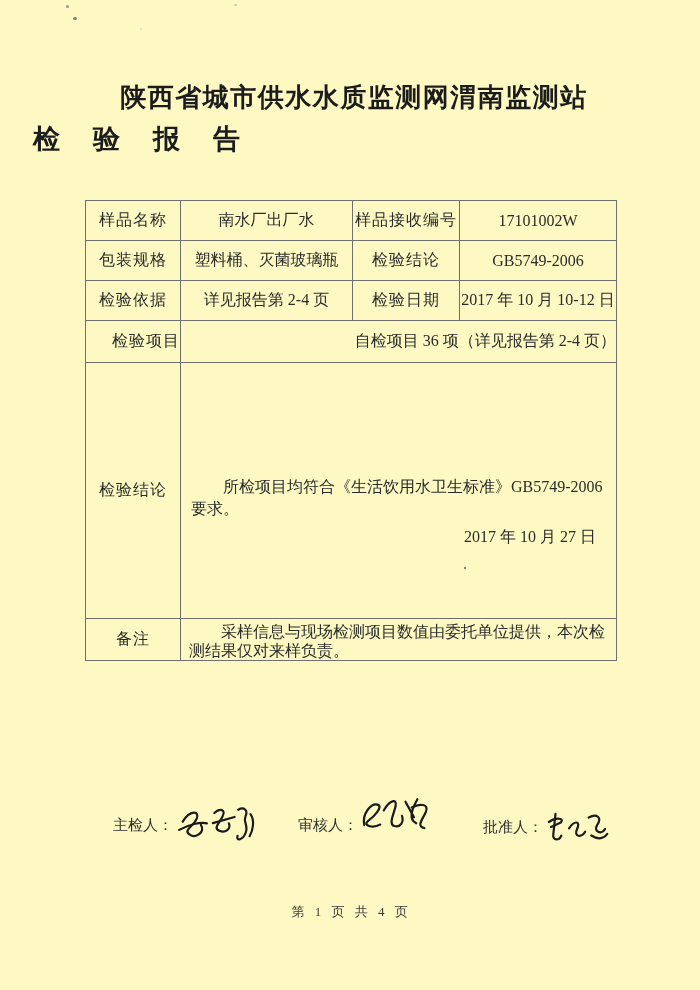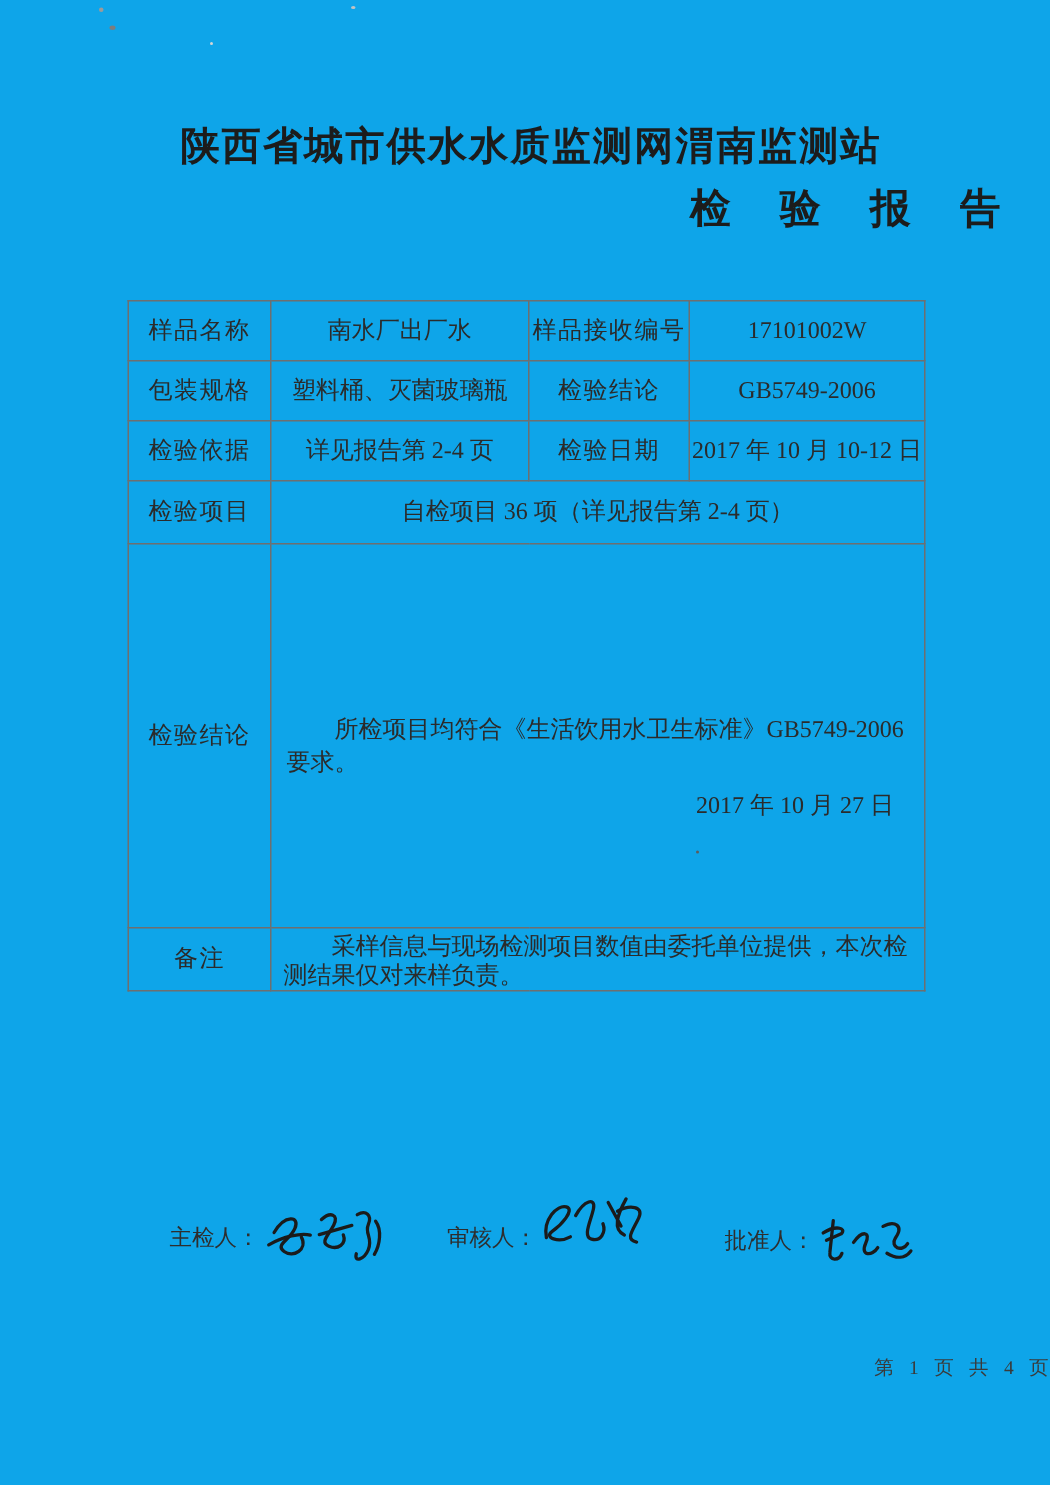--- a/index.html
+++ b/index.html
@@ -6,54 +6,54 @@
   html,body { width:700px; height:990px; }
   body {
     background:#f4f4f2;
     font-family:"Liberation Serif","DejaVu Serif",serif;
     color:#262626;
     position:relative;
     overflow:hidden;
   }
   .page {
     position:absolute; inset:0;
-    background:#0ea5e9;
+    background:#fef9c3;
   }
   
   .speck { position:absolute; border-radius:50%; }
   .speck.s1 { left:66px; top:5px; width:3px; height:3px; background:#9a9a9a; }
   .speck.s2 { left:73px; top:17px; width:4px; height:3px; background:#7d7d7d; }
   .speck.s3 { left:234px; top:4px; width:3px; height:2px; background:#c2c2c2; }
   .speck.s4 { left:140px; top:28px; width:2px; height:2px; background:#d5d5d5; }
 
   .title-org {
     position:absolute; top:80px; left:4px; width:700px;
     text-align:center; font-size:26px; font-weight:700;
     letter-spacing:1.5px; color:#1c1c1c; white-space:nowrap;
   }
   .title-report {
     position:absolute; top:121px; left:0; width:700px;
-    text-align:right; font-size:27px; font-weight:700;
+    text-align:left; font-size:27px; font-weight:700;
     letter-spacing:33px; padding-left:33px; color:#1c1c1c; white-space:nowrap;
   }
 
   table.info-table {
     position:absolute; left:85px; top:200px;
     width:531px; border-collapse:collapse; table-layout:fixed;
   }
   table.info-table td {
     border:1px solid #6f6f6f;
     font-size:16px; color:#2b2b2b;
     vertical-align:middle;
     overflow:hidden;
   }
   td.lbl { text-align:center; letter-spacing:1px;font-family:Liberation Mono, monospace; }
   td.val { text-align:center; white-space:nowrap; }
   tr.r-std  td { height:40px; }
-  tr.r-items td { height:42px; }
+  tr.r-items td { height:42px;text-align:right; }
   tr.r-remark td { height:42px;margin-top:30px; }
 
   td.conclusion-cell { position:relative; vertical-align:top; height:256px; }
   .conclusion-text {
     padding:14px 12px 0 10px; text-indent:2em; line-height:22px;
   }
   .conclusion-date {
     position:absolute; top:164px; right:20px; font-size:16px; white-space:nowrap;
   }
   .dot-artifact {
@@ -74,21 +74,21 @@
   .sig1 .sig-svg { left:58px; top:0; transform:rotate(-3deg); }
   .sig2 { left:298px; top:796px; }
   .sig2 .sig-label { top:20px; }
   .sig2 .sig-svg { left:56px; top:-4px; transform:rotate(-2deg); }
   .sig3 { left:483px; top:800px; }
   .sig3 .sig-label { top:18px; }
   .sig3 .sig-svg { left:58px; top:6px; transform:rotate(-2deg); }
 
   .footer {
     position:absolute; top:903px; left:0; width:700px;
-    text-align:right; font-size:13px; color:#3a3a3a;
+    text-align:center; font-size:13px; color:#3a3a3a;
     letter-spacing:1px; word-spacing:5px;
   }
 </style>
 </head>
 <body>
 
 <div class="page">
 
   <div class="speck s1"></div>
   <div class="speck s2"></div>

